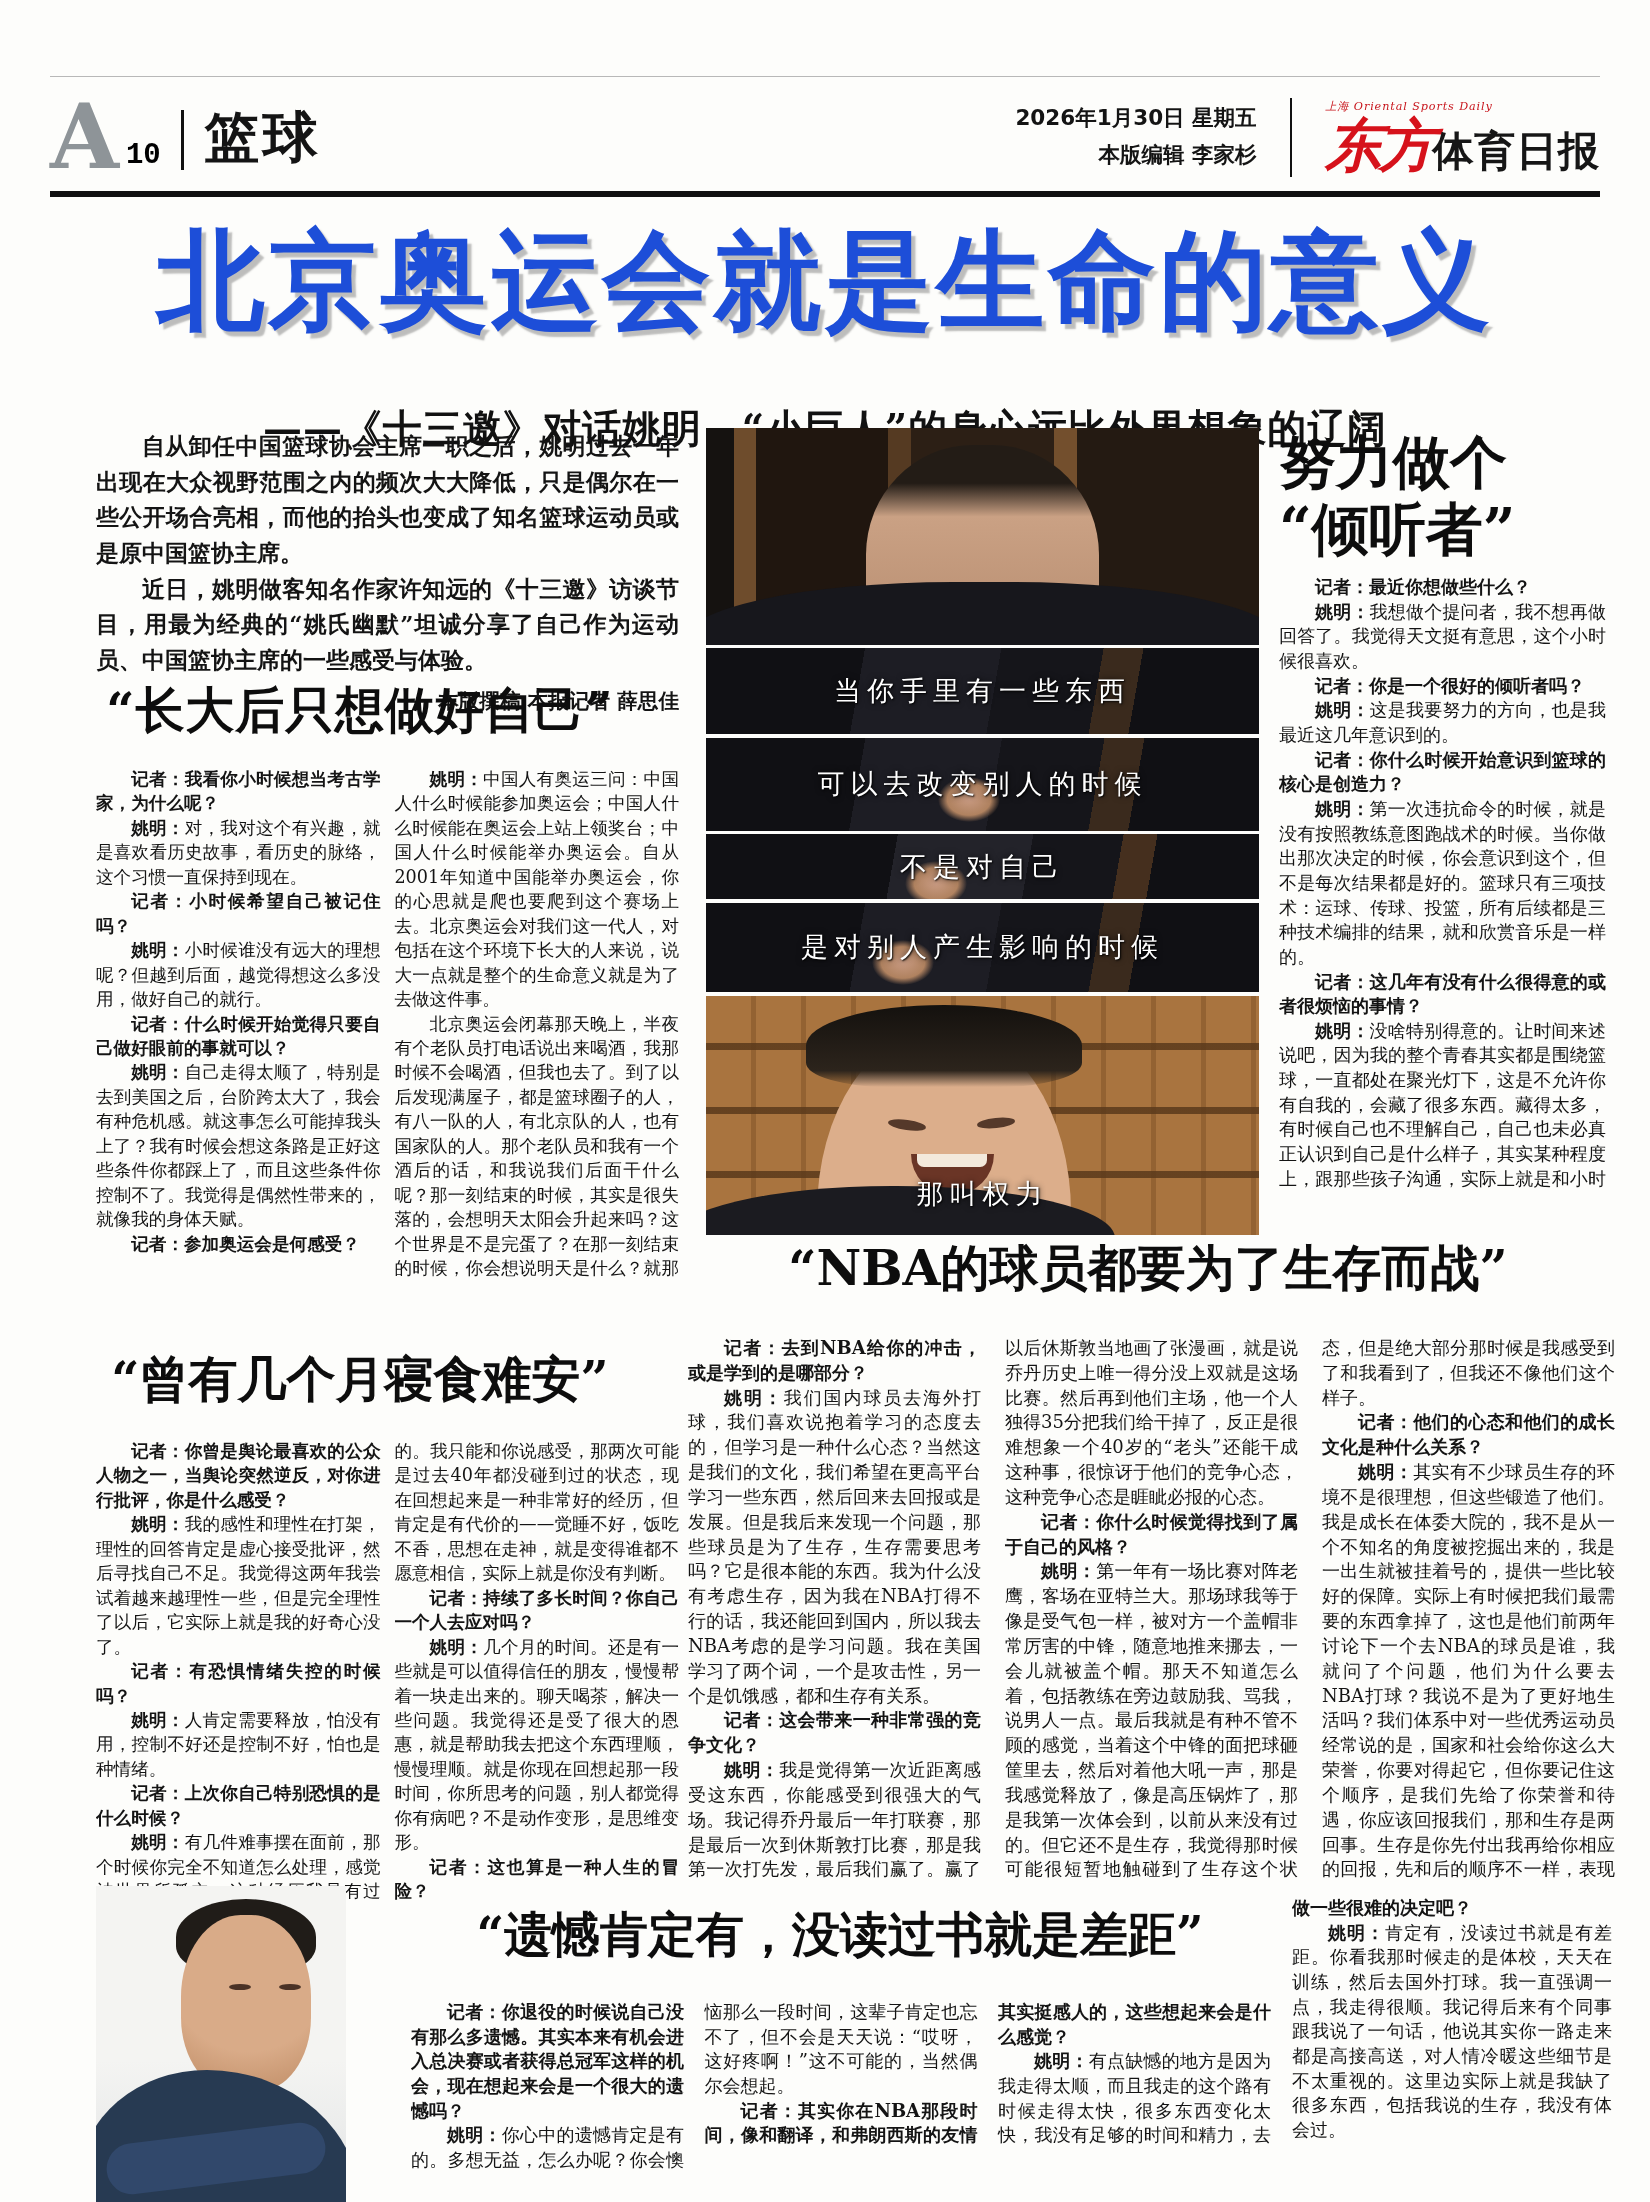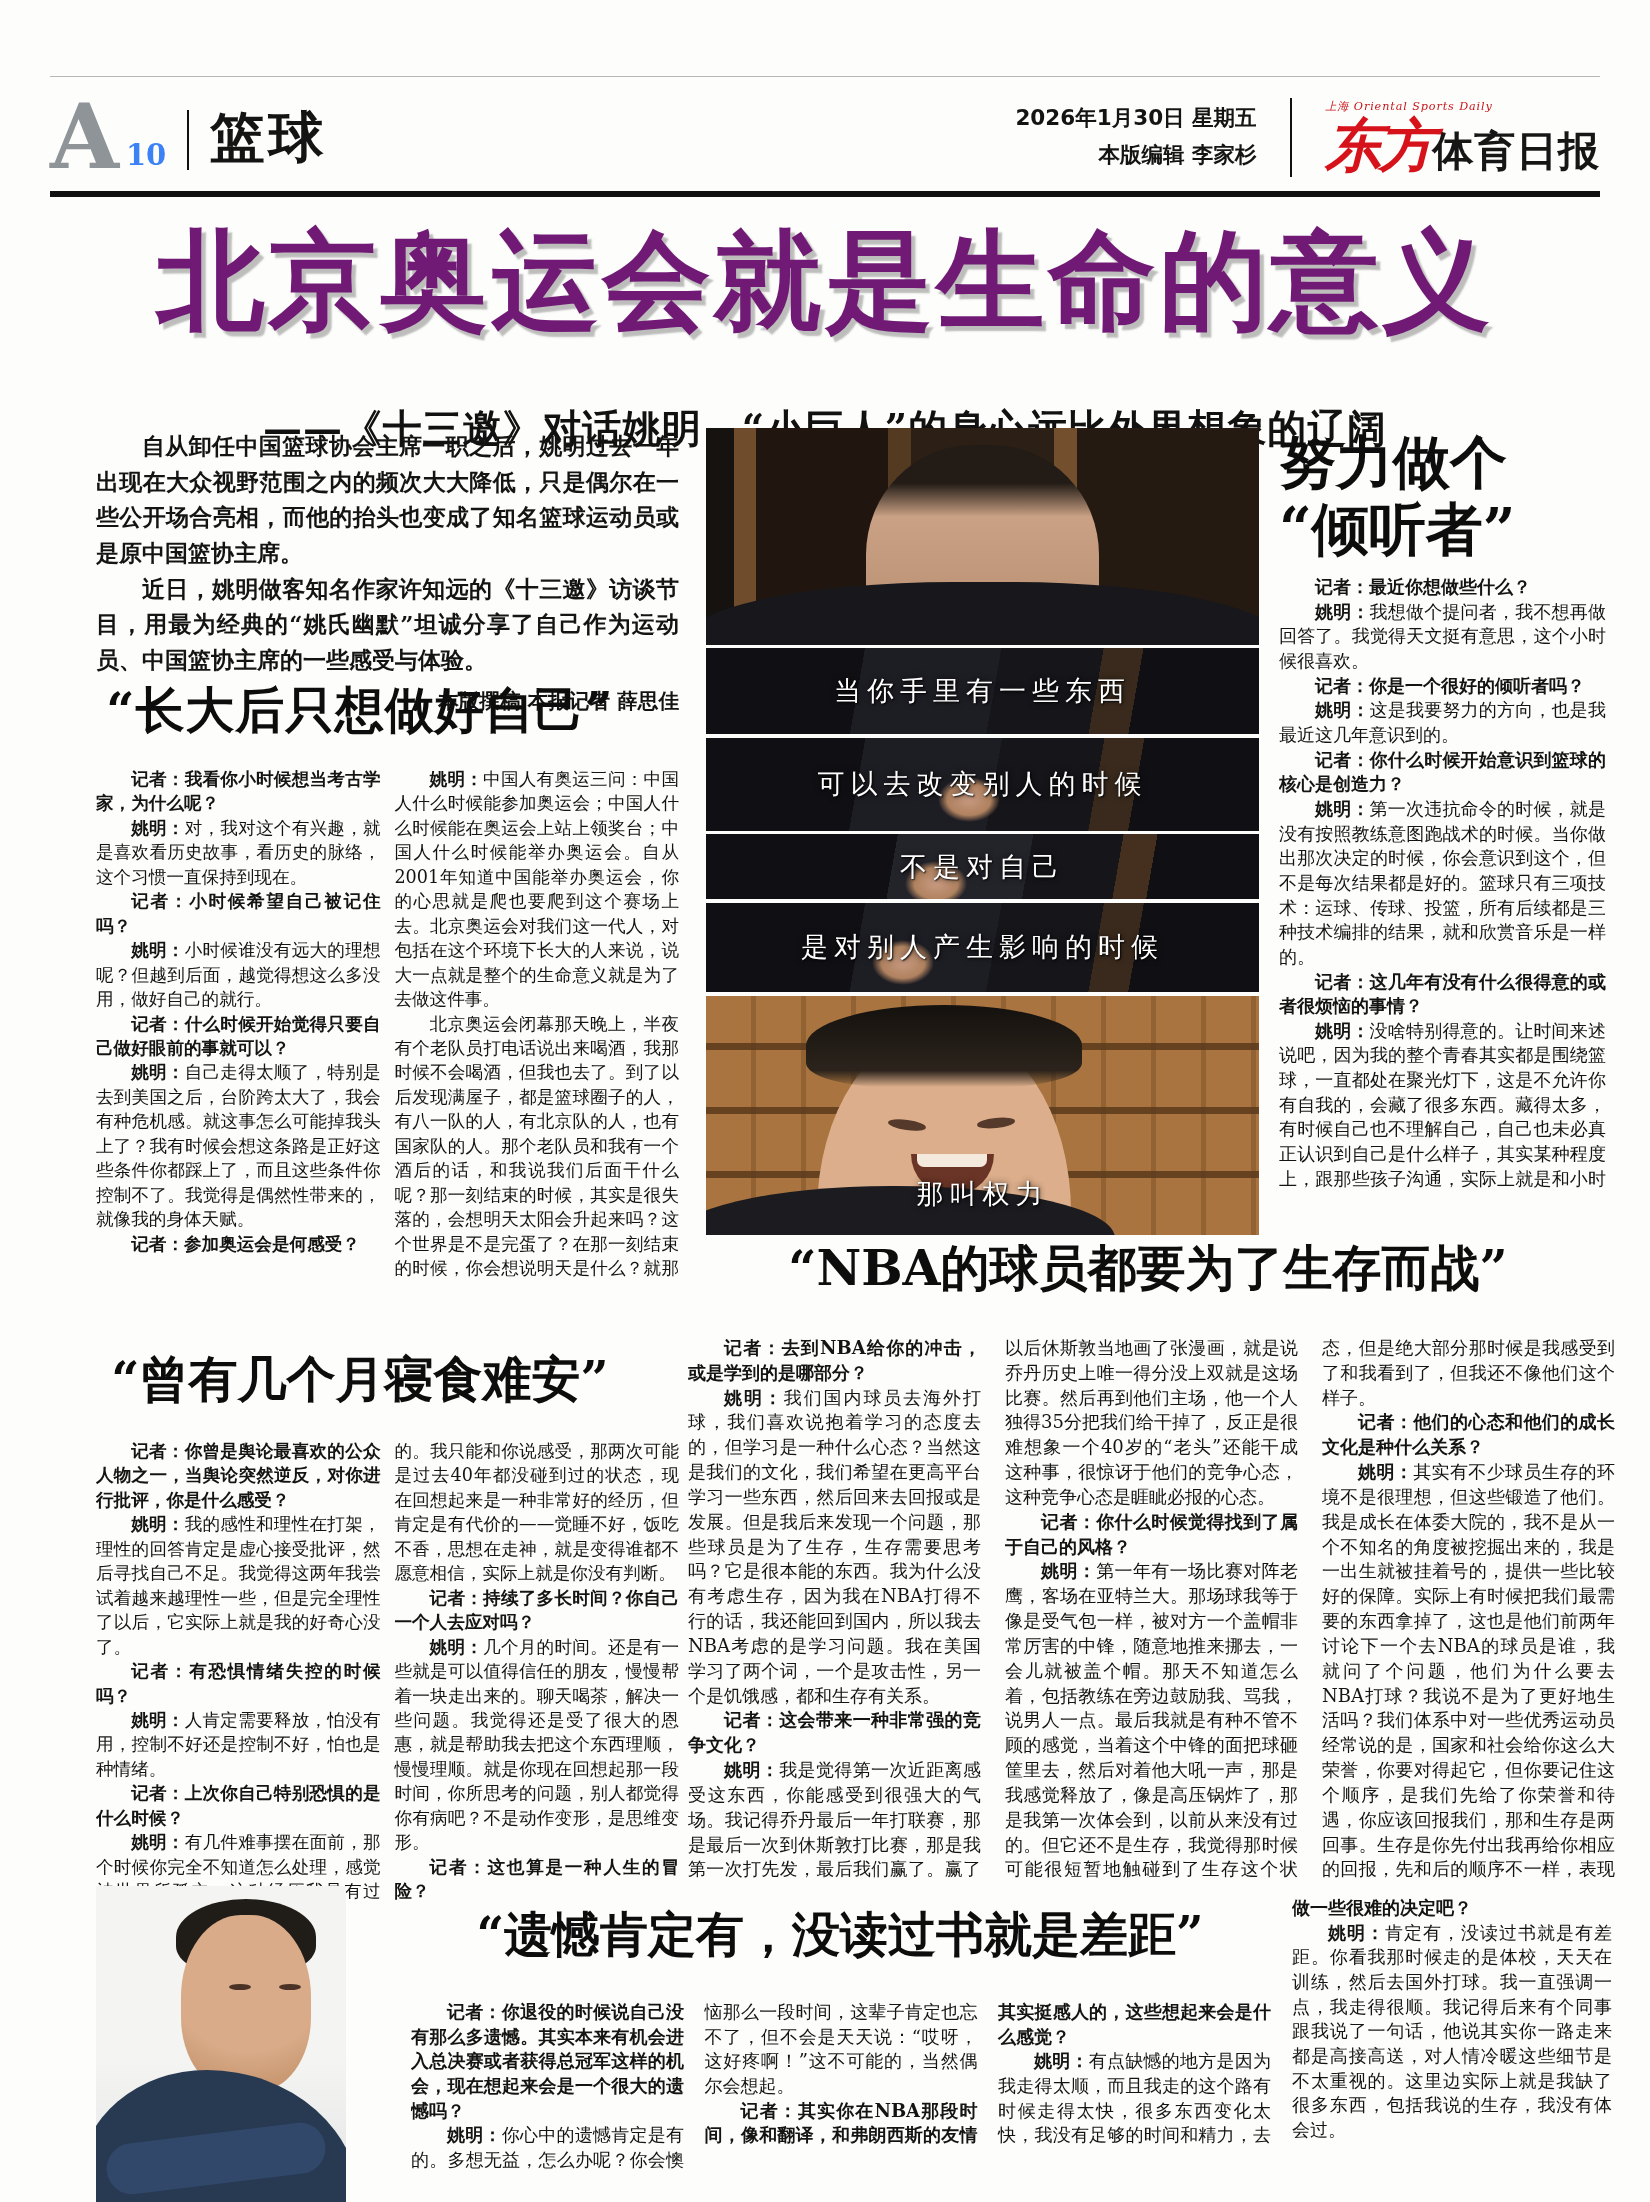--- a/index.html
+++ b/index.html
@@ -6,35 +6,35 @@
   html,body { width:1650px; height:2203px; }
   body { background:#fdfdfb; font-family:"DejaVu Serif","Liberation Serif",serif; color:#141414; overflow:hidden; }
   #page { position:relative; width:1650px; height:2203px; }
 
   
   .thin-rule { position:absolute; left:50px; top:76px; width:1550px; border-top:1.7px solid #b8b8b8; }
   .thick-rule { position:absolute; left:50px; top:191px; width:1550px; border-top:6px solid #101010; }
   #masthead { position:absolute; left:50px; top:86px; width:1550px; height:102px; display:flex; justify-content:space-between; align-items:center; }
   .mh-left { display:flex; align-items:flex-end; gap:12px; }
   .page-letter { font-size:89px; line-height:.9; font-weight:bold; color:#8e9498; font-family:"DejaVu Serif",serif; }
-  .page-number { font-size:29px; font-weight:bold; color:#3b82f6; margin-left:-5.2px; padding-bottom:5.2px; }
+  .page-number { font-size:29px; font-weight:bold; color:#000000; margin-left:-5.2px; padding-bottom:5.2px;font-family:Liberation Mono, monospace; }
   .mh-divider { width:2.6px; height:60px; background:#111; margin:0 8.6px 6.9px 8.6px; }
   .section-label { font-size:55px; font-weight:900; letter-spacing:3.4px; padding-bottom:1.7px; }
   .mh-right { display:flex; align-items:center; gap:33px; }
   .date-block { text-align:right; font-size:21.5px; font-weight:bold; line-height:1.7; font-family:"DejaVu Sans","Liberation Sans",sans-serif; }
   .brand-divider { width:2.6px; height:79px; background:#111; }
   .brand-block { text-align:left; line-height:1; }
   .brand-top { display:block; font-size:11.2px; color:#c8161d; letter-spacing:0.9px; font-style:italic; margin-bottom:3.4px; }
   .brand-main { white-space:nowrap; }
   .brand-dongfang { font-size:57px; color:#d6121b; font-weight:900; font-style:italic; letter-spacing:-3.4px; }
   .brand-tiyu { font-size:41px; color:#161616; font-weight:900; letter-spacing:0.9px; }
 
   
   #headline { position:absolute; left:50px; top:213px; width:1550px; text-align:center;
-    font-size:108px; font-weight:900; color:#701a75; letter-spacing:3.4px; line-height:1.25;
+    font-size:108px; font-weight:900; color:#1d4ed8; letter-spacing:3.4px; line-height:1.25;
     text-shadow:4.3px 5.2px 1.7px rgba(110,110,110,.45); }
   #subheadline { position:absolute; left:50px; top:402px; width:1550px; text-align:center;
     font-size:39px; font-weight:900; color:#111; letter-spacing:0.9px; }
 
   
   .para { text-indent:2em; text-align:justify; }
   .para.q { font-weight:bold; }
   .para.cont { text-indent:0; }
   .speaker { font-weight:900; }
   .qa-body { column-fill:auto; }

